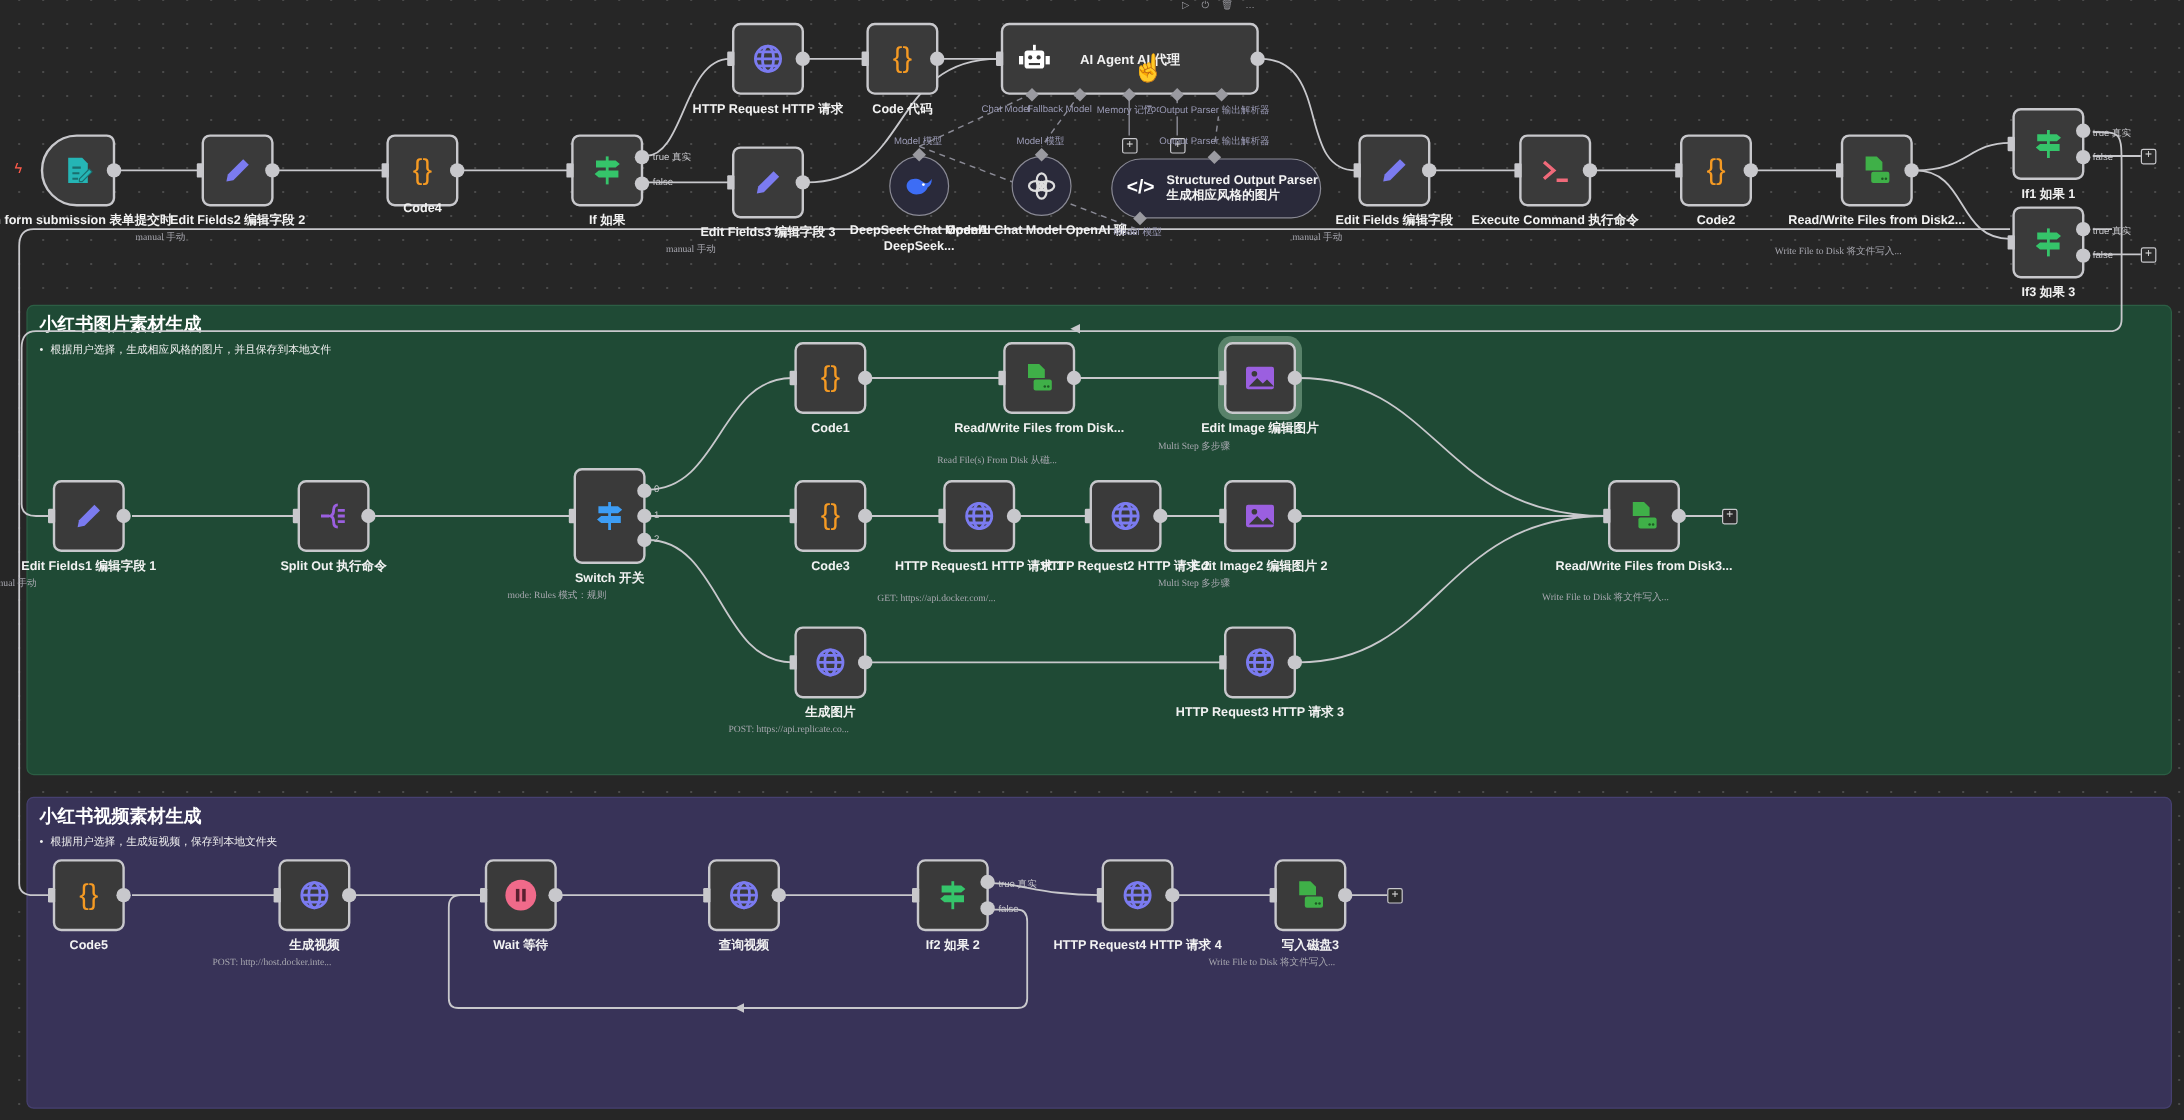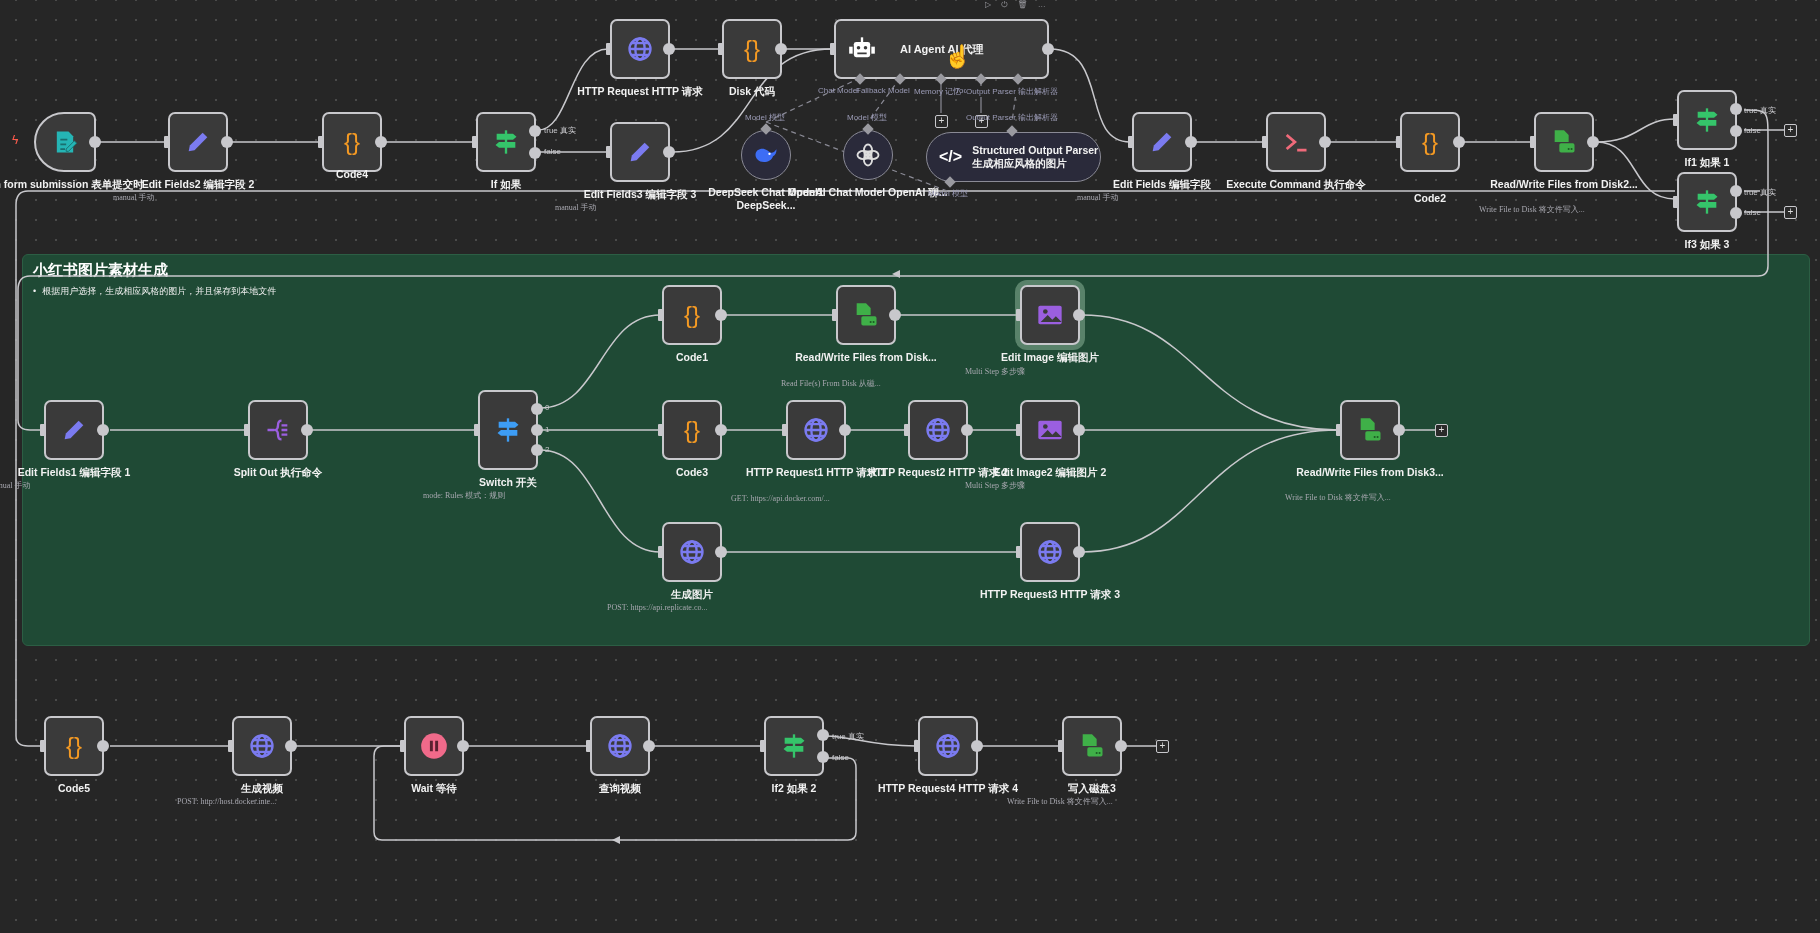--- a/index.html
+++ b/index.html
@@ -39,20 +39,24 @@
 </style>
 </head>
 <body>
 
 <div class="canvas">
 
   <div class="sticky sticky-green">
     <div class="sticky-title">小红书图片素材生成</div>
     <div class="sticky-desc">根据用户选择，生成相应风格的图片，并且保存到本地文件</div>
   </div>
+  <div class="sticky sticky-purple">
+    <div class="sticky-title">小红书视频素材生成</div>
+    <div class="sticky-desc">根据用户选择，生成短视频，保存到本地文件夹</div>
+  </div>
 
   <svg class="wires">
     <g fill="none" stroke="#c8c8cc" stroke-width="1.5">
 
       <path d="M96 142 L166 142"></path>
       <path d="M230 142 L320 142"></path>
       <path d="M384 142 L474 142"></path>
       <path d="M538 130 C570 130 570 49 608 49"></path>
       <path d="M538 152 L608 152"></path>
       <path d="M672 49 L720 49"></path>
@@ -191,21 +195,21 @@
     <span class="out-port"></span>
   </div>
   <div class="label" style="left:555px;top:188px">Edit Fields3  编辑字段 3</div>
   <div class="sublabel" style="left:555px;top:202px">manual  手动</div>
 
   <div class="node" style="left:722px;top:19px">
     <span class="in-port"></span>
     <span class="icon" style="color:#f59a23">{}</span>
     <span class="out-port"></span>
   </div>
-  <div class="label" style="left:667px;top:85px">Disk  代码</div>
+  <div class="label" style="left:667px;top:85px">Code  代码</div>
 
   <div class="node wide" style="left:834px;top:19px">
     <span class="in-port"></span>
     <span class="icon">
         <svg viewBox="0 0 24 24" fill="#fff">
           <rect x="11" y="2" width="2" height="4"></rect>
           <rect x="5" y="6" width="14" height="13" rx="2"></rect>
           <rect x="1" y="10" width="3" height="6"></rect>
           <rect x="20" y="10" width="3" height="6"></rect>
           <circle cx="9" cy="11" r="1.5" fill="#3a3a3a"></circle>
@@ -286,21 +290,21 @@
       </span>
     <span class="out-port"></span>
   </div>
   <div class="label" style="left:1211px;top:178px">Execute Command  执行命令</div>
 
   <div class="node" style="left:1400px;top:112px">
     <span class="in-port"></span>
     <span class="icon" style="color:#f59a23">{}</span>
     <span class="out-port"></span>
   </div>
-  <div class="label" style="left:1345px;top:192px">Code2</div>
+  <div class="label" style="left:1345px;top:178px">Code2</div>
 
   <div class="node" style="left:1534px;top:112px">
     <span class="in-port"></span>
     <span class="icon">
         <svg viewBox="0 0 24 24">
           <path d="M4 2h8l4 4v6H4z" fill="#3fb048"></path>
           <rect x="8" y="13" width="13" height="8" rx="1.5" fill="#3fb048"></rect>
           <circle cx="16" cy="18" r=".9" fill="#1d5a24"></circle>
           <circle cx="18.5" cy="18" r=".9" fill="#1d5a24"></circle>
         </svg>

